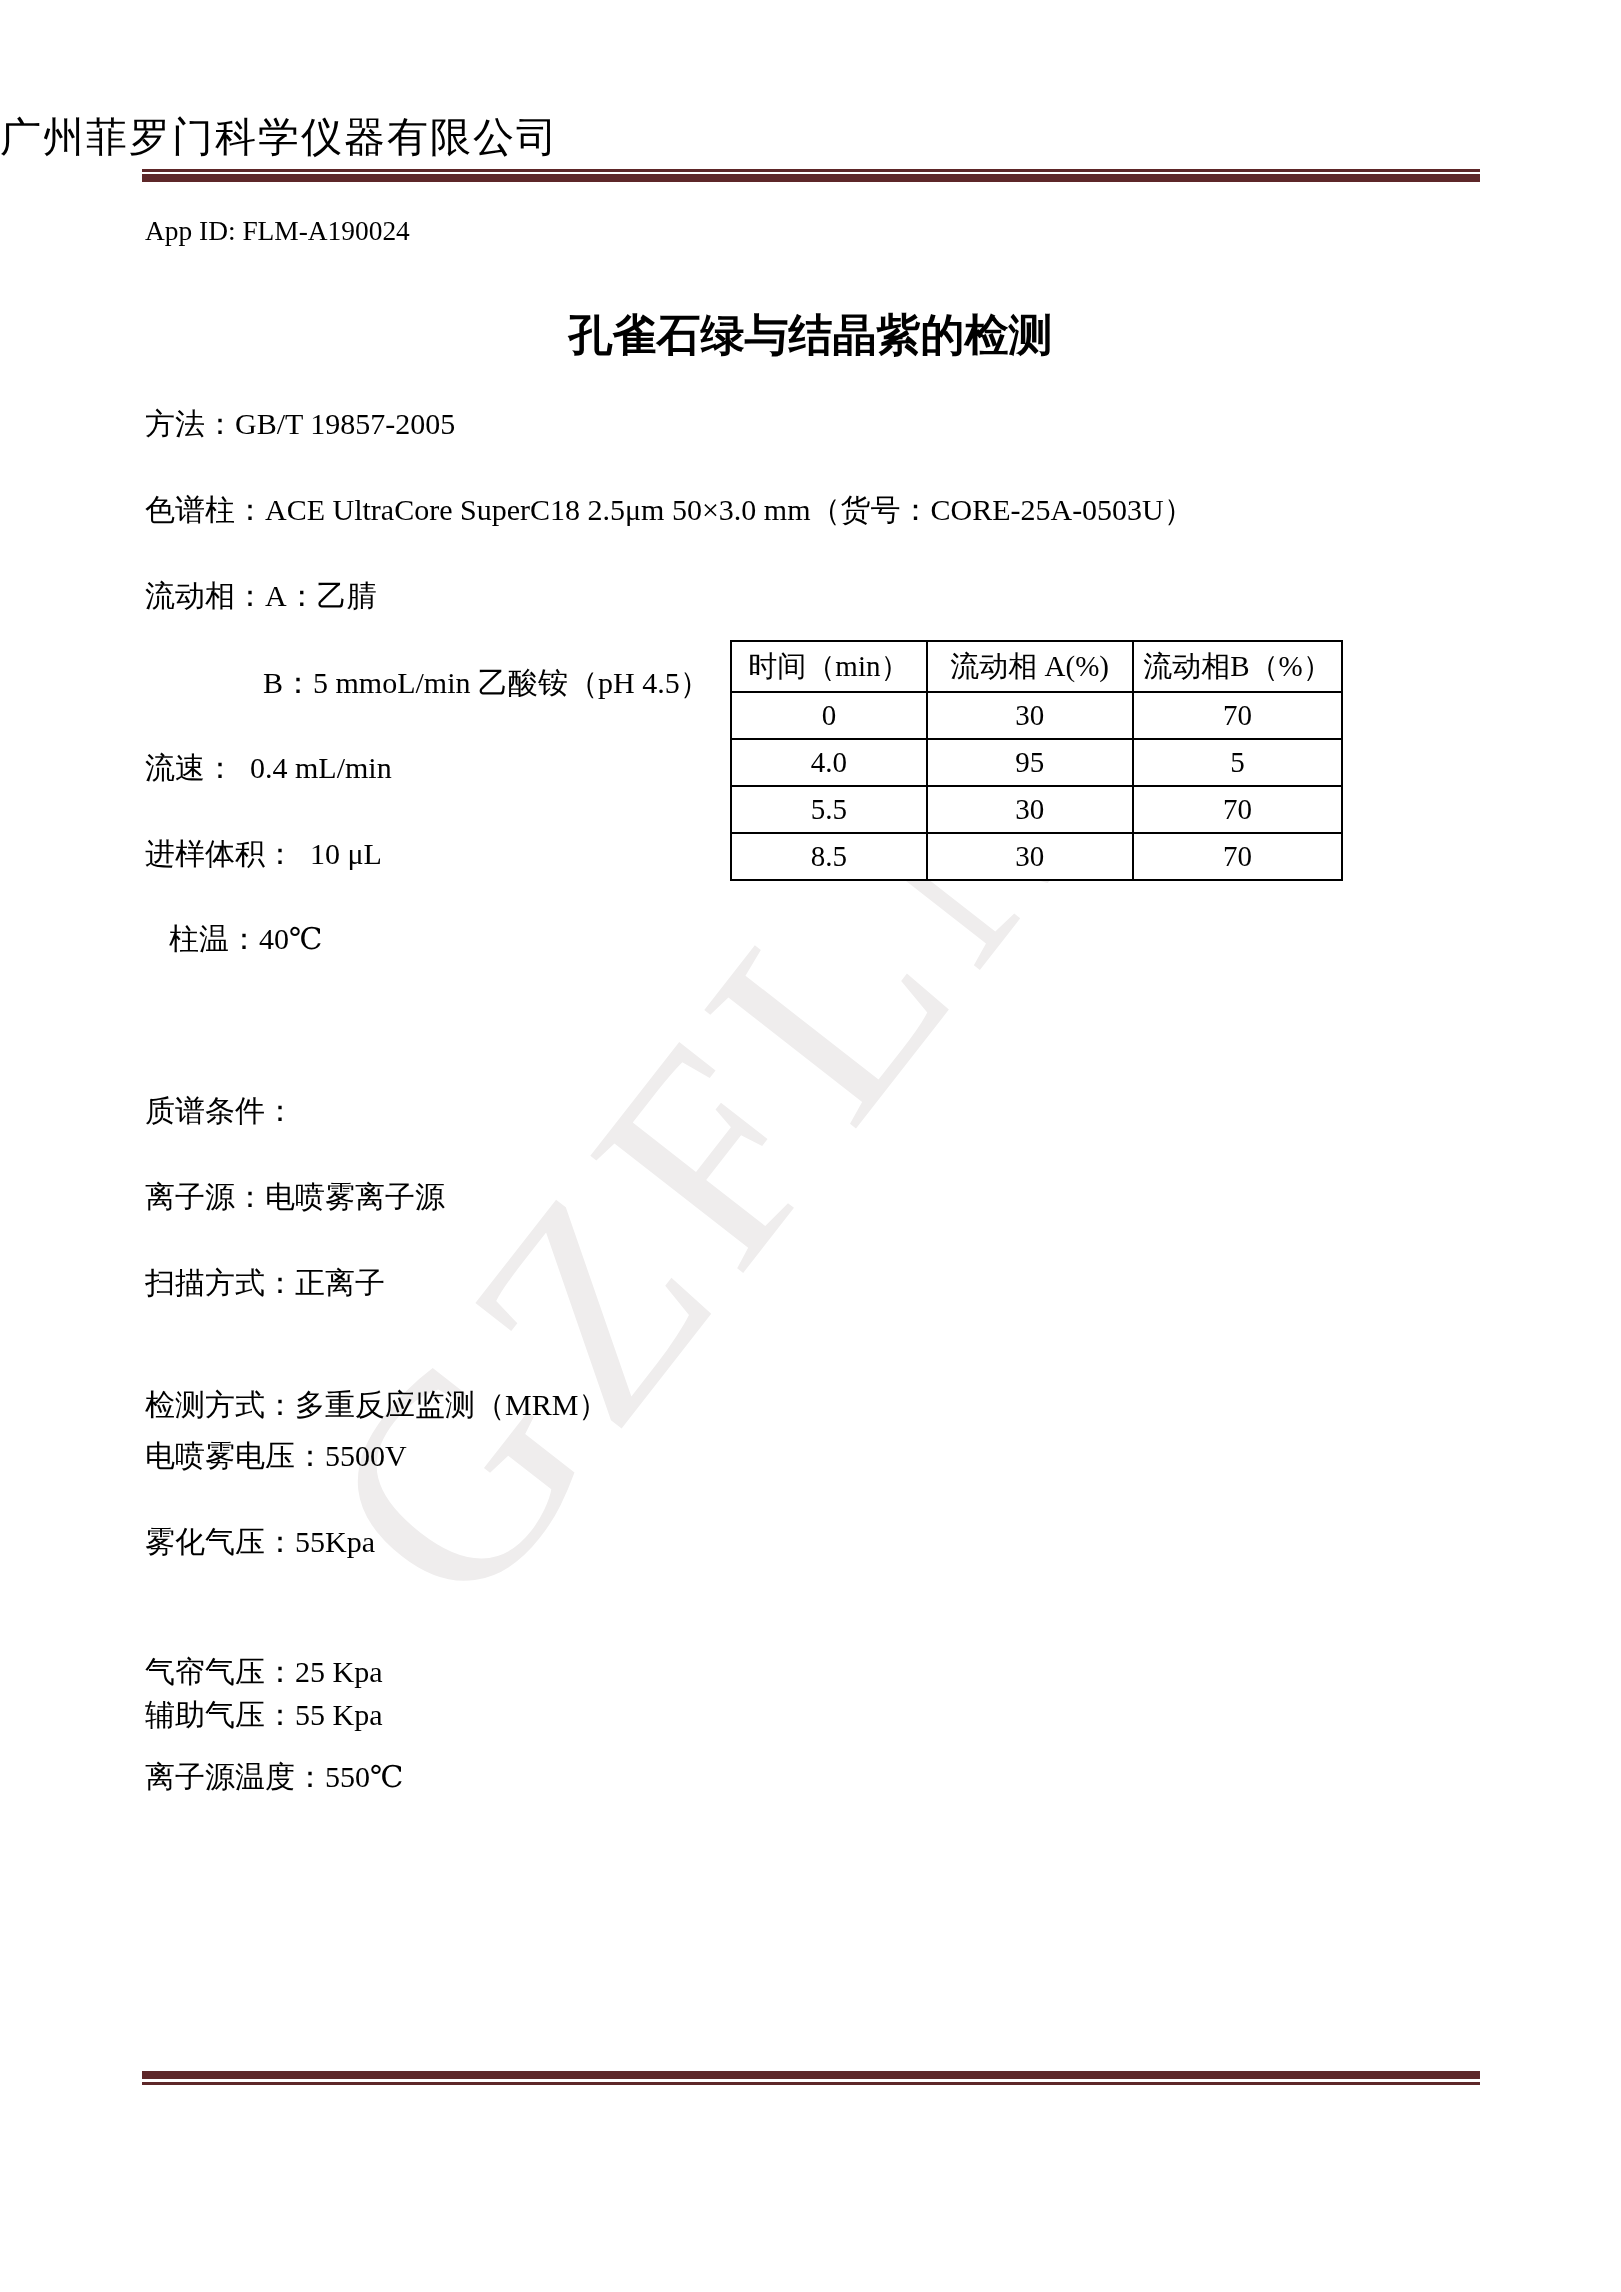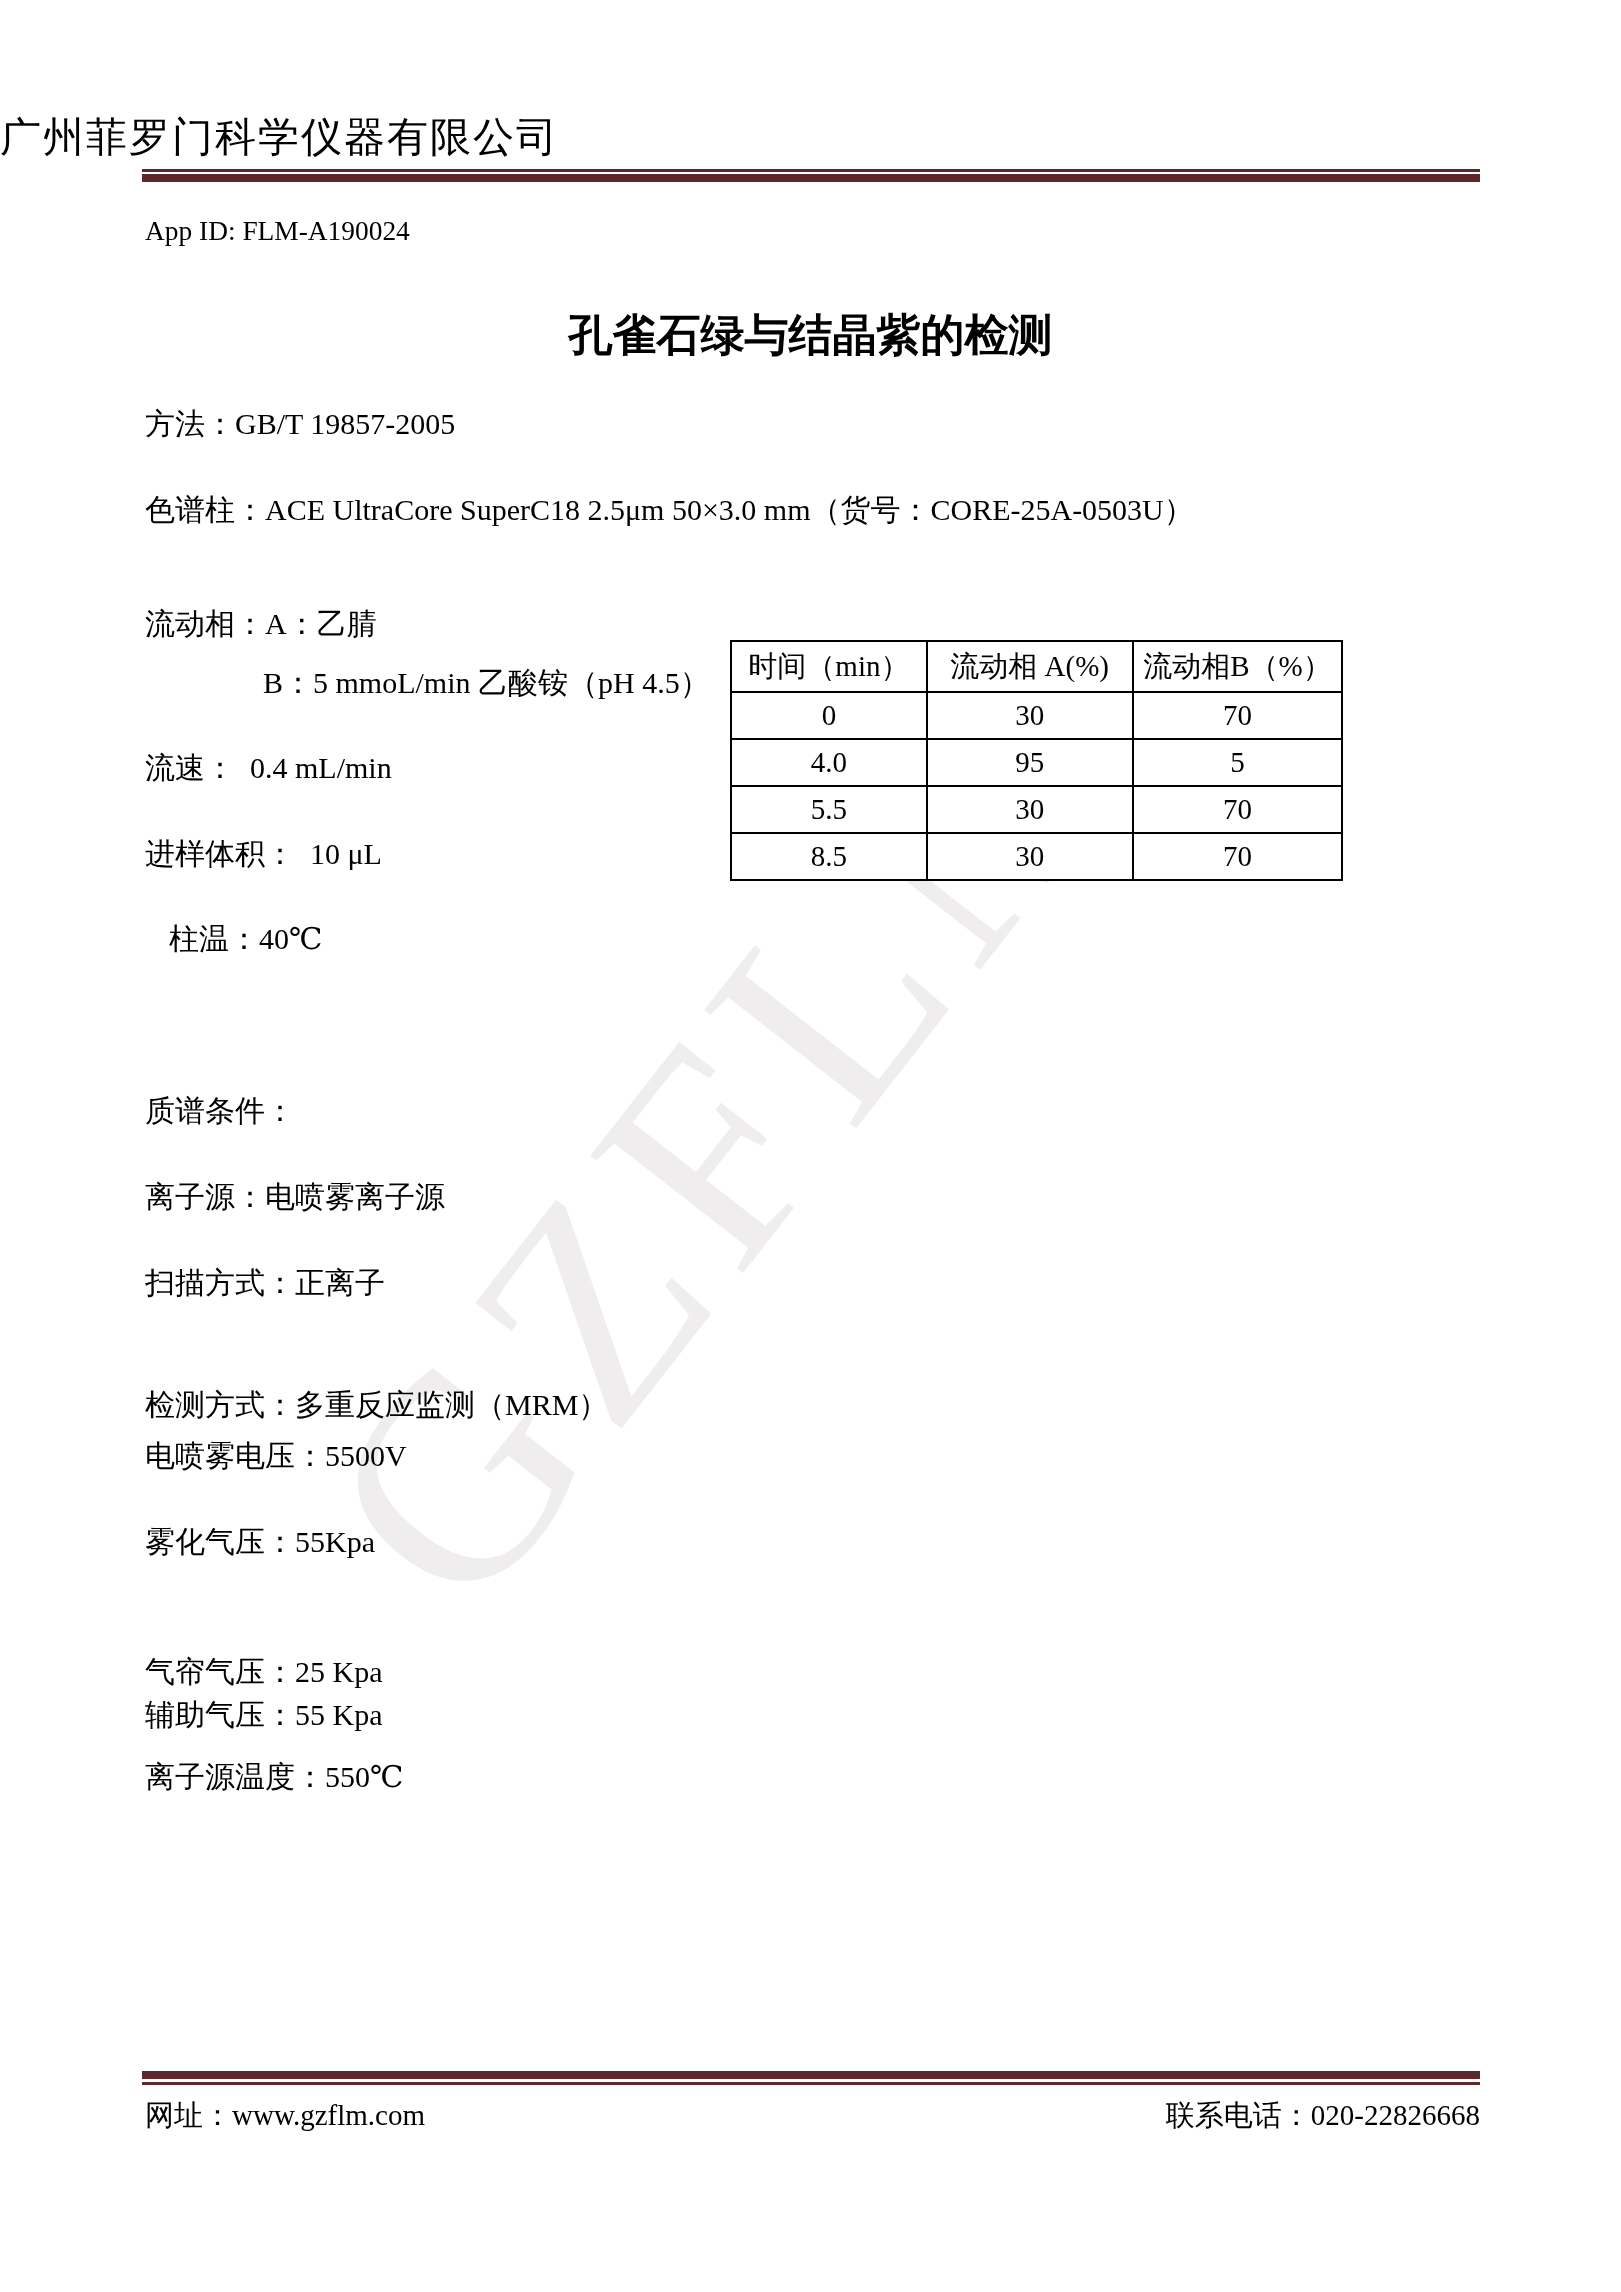--- a/index.html
+++ b/index.html
@@ -65,21 +65,21 @@
     font-weight: bold;
   }
   .line {
     position: absolute;
     left: 145px;
     font-size: 30px;
     white-space: pre-wrap;
   }
   .l-method   { top: 404px; }
   .l-column   { top: 490px; }
-  .l-mpa      { top: 576px; margin-top: 28px; }
+  .l-mpa      { top: 576px; }
   .l-mpb      { top: 663px; left: 263px; }
   .l-flow     { top: 748px; }
   .l-inj      { top: 834px; }
   .l-temp     { top: 919px; margin-left: 24px; }
   .l-ms-title { top: 1091px; }
   .l-ion      { top: 1177px; }
   .l-scan     { top: 1263px; }
   .l-det      { top: 1350px; margin-top: 35px; }
   .l-volt     { top: 1436px; }
   .l-neb      { top: 1522px; }
@@ -182,20 +182,16 @@
     <div class="line l-det">检测方式：多重反应监测（MRM）</div>
     <div class="line l-volt">电喷雾电压：5500V</div>
     <div class="line l-neb">雾化气压：55Kpa</div>
     <div class="line l-cur">气帘气压：25 Kpa</div>
     <div class="line l-aux">辅助气压：55 Kpa</div>
     <div class="line l-srctemp">离子源温度：550℃</div>
 
     <div class="rule ftr-thick"></div>
     <div class="rule ftr-thin"></div>
 
-    <div class="footer-row">
-      <span>网址：www.gzflm.com</span>
-      <span>联系电话：020-22826668</span>
-    </div>
 
   </div>
 </div>
 
 
 </body></html>

